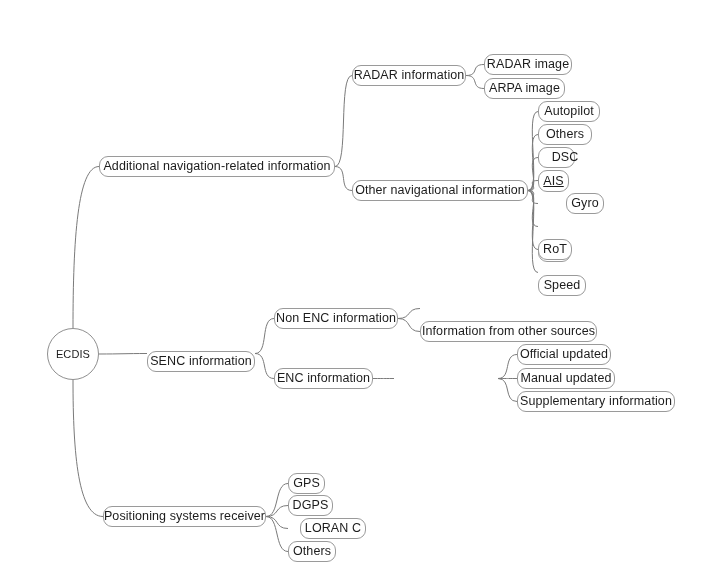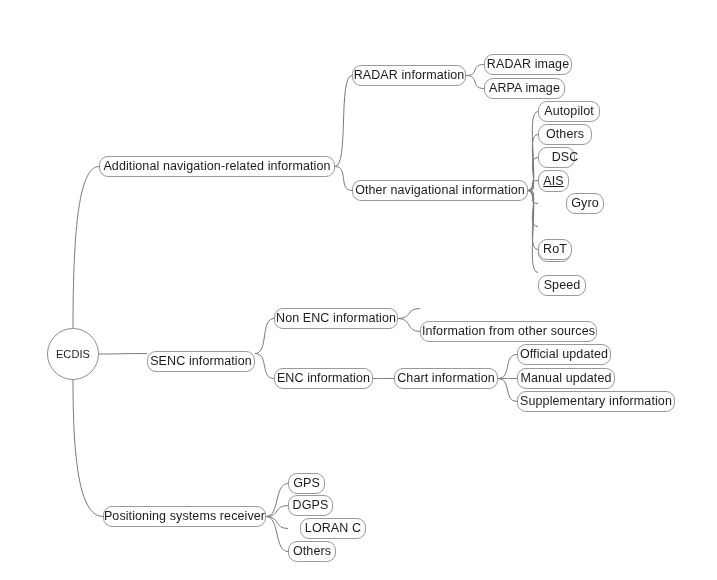--- a/index.html
+++ b/index.html
@@ -140,23 +140,20 @@
     </div>
     <div class="node" style="left: 274px; top: 308px; width: 124px; height: 21px;">
       <span class="node-label">Non ENC information</span>
     </div>
     <div class="node" style="left: 420px; top: 321px; width: 177px; height: 21px;">
       <span class="node-label">Information from other sources</span>
     </div>
     <div class="node" style="left: 274px; top: 368px; width: 99px; height: 21px;">
       <span class="node-label">ENC information</span>
     </div>
-    <div class="node" style="left: 394px; top: 368px; width: 104px; height: 21px;">
-      <span class="node-label">Chart information</span>
-    </div>
     <div class="node" style="left: 517px; top: 344px; width: 94px; height: 21px;">
       <span class="node-label">Official updated</span>
     </div>
     <div class="node" style="left: 517px; top: 368px; width: 98px; height: 21px;">
       <span class="node-label">Manual updated</span>
     </div>
     <div class="node" style="left: 517px; top: 391px; width: 158px; height: 21px;">
       <span class="node-label">Supplementary information</span>
     </div>
     <div class="node" style="left: 103px; top: 506px; width: 163px; height: 21px;">

